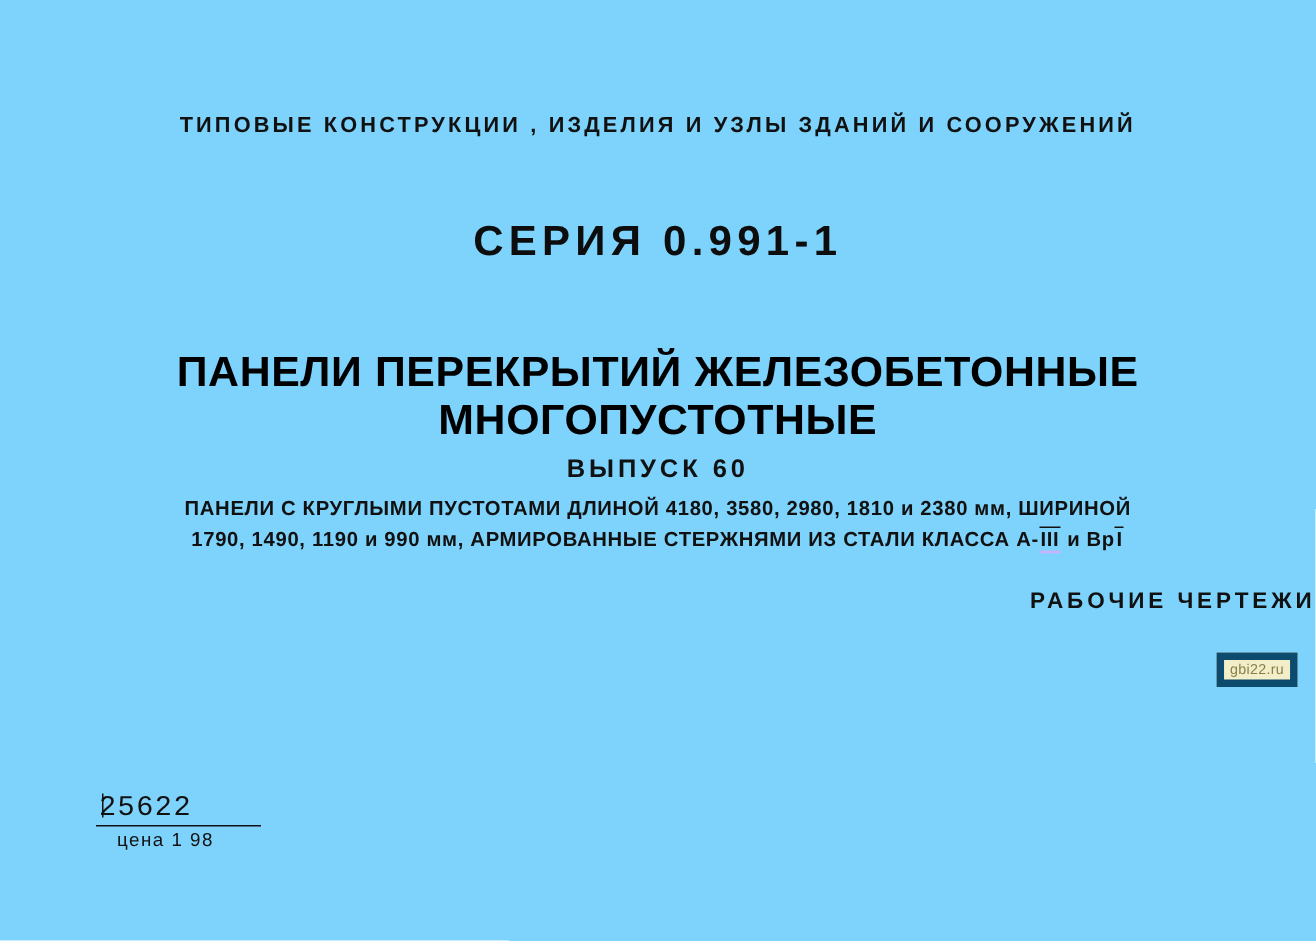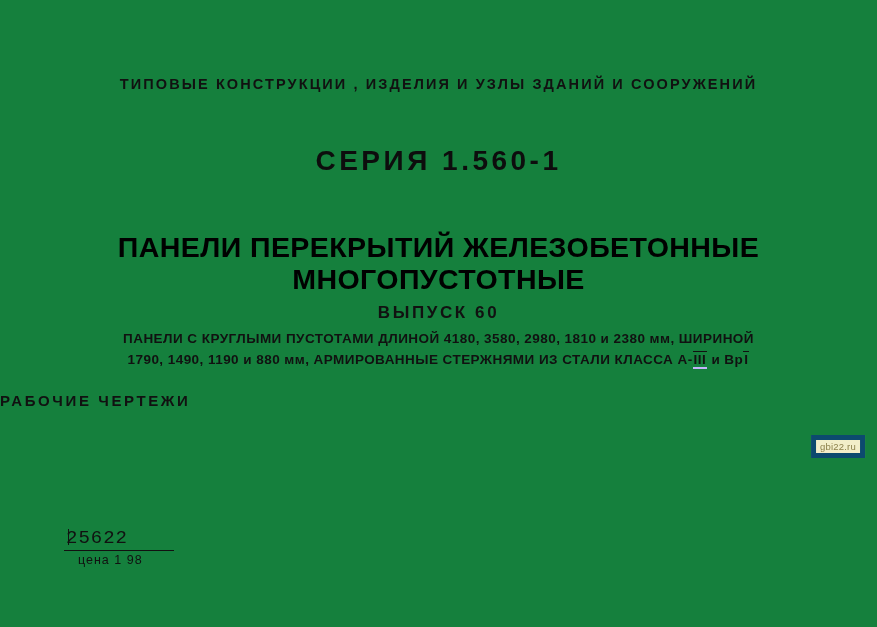--- a/index.html
+++ b/index.html
@@ -11,21 +11,21 @@
     width: 877px;
     height: 627px;
     overflow: hidden;
     font-family: "Liberation Sans", sans-serif;
     color: #1a1a1a;
   }
   .page {
     position: relative;
     width: 877px;
     height: 627px;
-    background: #15803d;
+    background: #7dd3fc;
   }
 
   
   .header-line {
     position: absolute;
     top: 76px;
     left: 0;
     width: 877px;
     text-align: center;
     font-size: 14.5px;
@@ -99,21 +99,21 @@
     border-top: 1px solid #111;
     padding: 0 1px;
   }
 
   
   .working-drawings {
     position: absolute;
     top: 392px;
     left: 0;
     width: 877px;
-    text-align: left;
+    text-align: right;
     font-size: 15px;
     letter-spacing: 2.6px;
     font-weight: 700;
     color: #111;
   }
 
   
   .watermark {
     position: absolute;
     top: 435px;
@@ -165,30 +165,30 @@
     background: #111;
   }
 </style>
 </head>
 <body>
 
 <div class="page">
 
   <div class="header-line">ТИПОВЫЕ  КОНСТРУКЦИИ , ИЗДЕЛИЯ   И  УЗЛЫ  ЗДАНИЙ  И  СООРУЖЕНИЙ</div>
 
-  <div class="series-title">СЕРИЯ 1.560-1</div>
+  <div class="series-title">СЕРИЯ 0.991-1</div>
 
   <div class="main-title">ПАНЕЛИ ПЕРЕКРЫТИЙ ЖЕЛЕЗОБЕТОННЫЕ МНОГОПУСТОТНЫЕ</div>
 
   <div class="issue-label">ВЫПУСК  60</div>
 
   <div class="issue-desc">
     <span>ПАНЕЛИ С КРУГЛЫМИ ПУСТОТАМИ ДЛИНОЙ 4180, 3580, 2980, 1810 и 2380 мм, ШИРИНОЙ</span>
     <span class="l2">
-      <span>1790, 1490, 1190 и 880 мм, АРМИРОВАННЫЕ СТЕРЖНЯМИ ИЗ СТАЛИ КЛАССА  А-</span><span class="roman-box">III</span><span> и Вр</span><span class="roman-bar">I</span>
+      <span>1790, 1490, 1190 и 990 мм, АРМИРОВАННЫЕ СТЕРЖНЯМИ ИЗ СТАЛИ КЛАССА  А-</span><span class="roman-box">III</span><span> и Вр</span><span class="roman-bar">I</span>
     </span>
   </div>
 
   <div class="working-drawings">РАБОЧИЕ  ЧЕРТЕЖИ</div>
 
   <div class="watermark">gbi22.ru</div>
 
   <div class="stamp">
     <div class="stamp-number">
       <span class="tick"></span>

